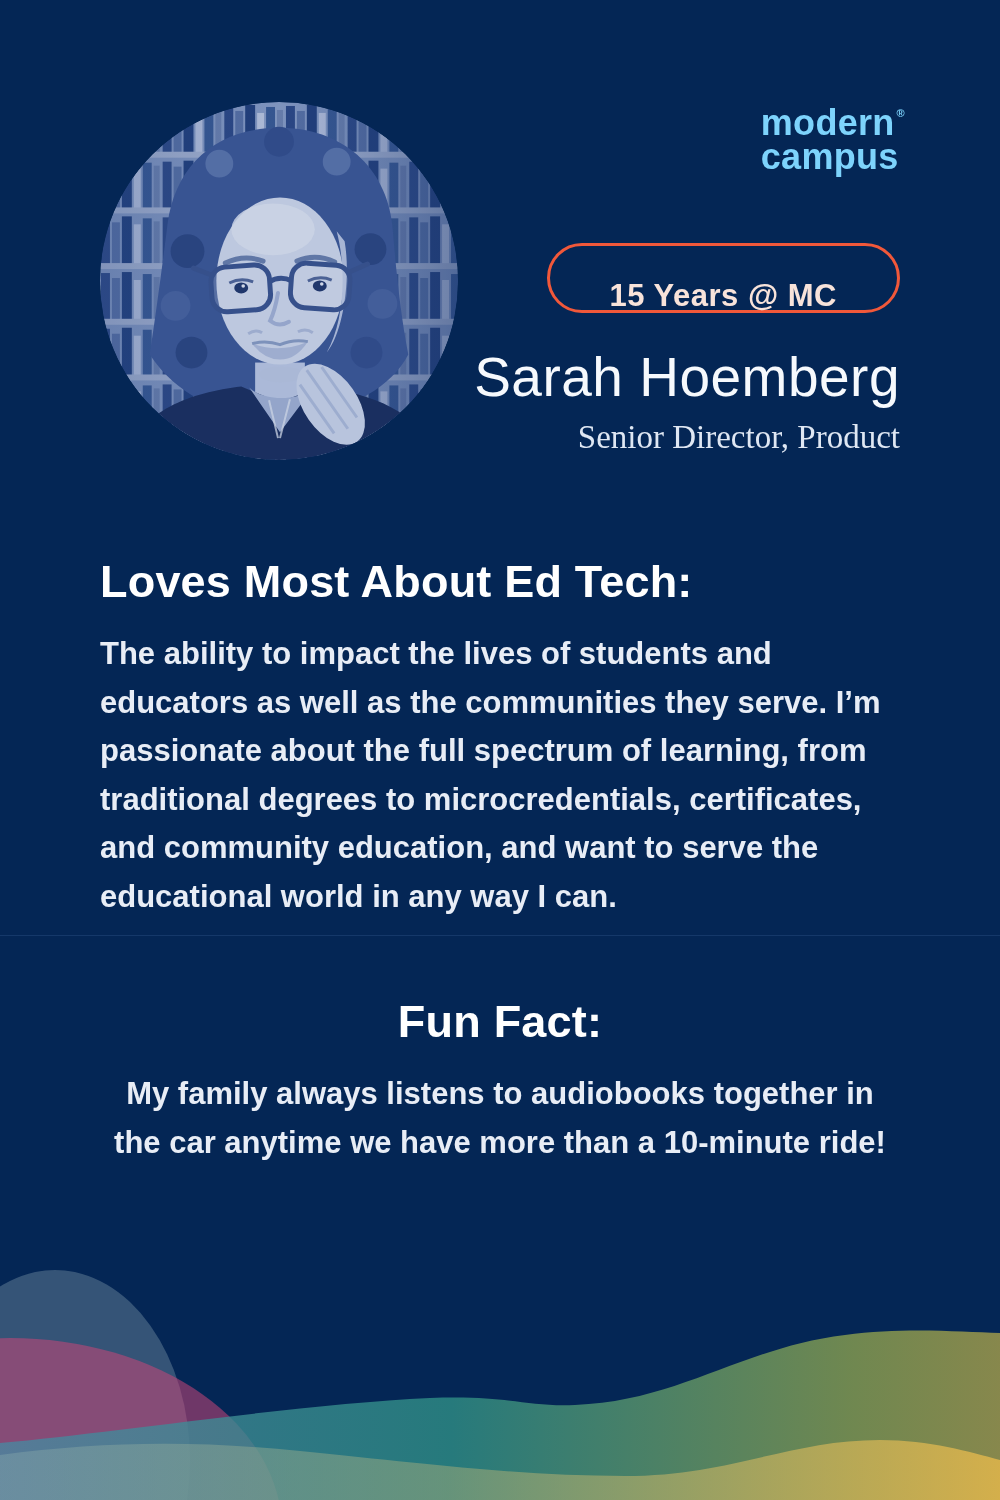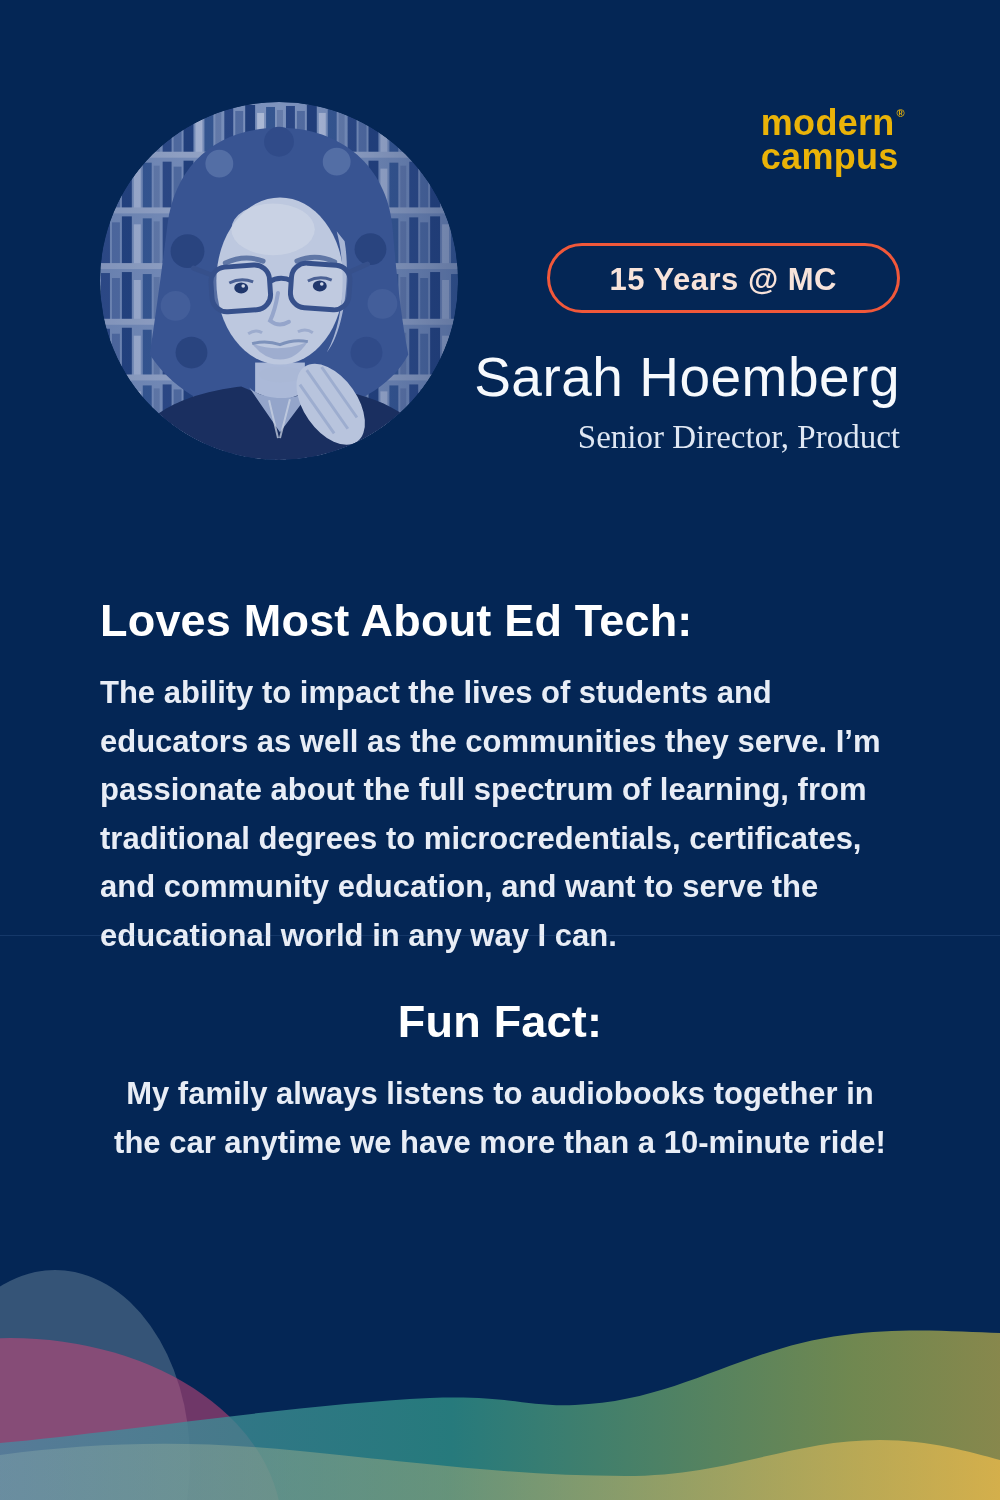--- a/index.html
+++ b/index.html
@@ -14,39 +14,39 @@
       radial-gradient(700px 420px at 82% 80%, rgba(35,105,185,.14), rgba(35,105,185,0) 65%),
       linear-gradient(180deg,#03224e 0%, #04265596 40%, #05295a 62%, #0a3061 100%),
       #04265s;
     background-color:#042655;
     color:#fff;
   }
   .seam{position:absolute;left:0;top:935px;width:100%;height:1px;background:rgba(130,170,225,.14);}
 
   
   .logo{position:absolute;top:96px;right:95px;text-align:left;font-weight:700;
-        font-size:36px;line-height:34px;letter-spacing:.3px;color:#eab308;}
+        font-size:36px;line-height:34px;letter-spacing:.3px;color:#7dd3fc;}
   .logo .reg{font-size:11px;vertical-align:18px;margin-left:2px;font-weight:700;}
 
   
   .photo{position:absolute;left:100px;top:102px;width:358px;height:358px;border-radius:50%;overflow:hidden;}
   .photo svg{display:block;width:100%;height:100%;}
 
   
   .id-col{position:absolute;right:100px;top:243px;display:flex;flex-direction:column;align-items:flex-end;}
-  .badge{display:inline-block;height:70px;line-height:68px;padding:0 60px;border:3px solid #F1583A;
+  .badge{display:inline-block;height:70px;line-height:68px;padding:16px 60px;border:3px solid #F1583A;
          border-radius:38px;font-size:31px;font-weight:700;letter-spacing:.5px;color:#F8E3DA;box-sizing:border-box;}
   .name{margin-top:32px;font-size:55px;font-weight:400;letter-spacing:.5px;color:#f6f9fd;}
   .title{margin-top:10px;font-size:33px;font-weight:400;color:#dfe7f3;font-family:Liberation Serif, serif;}
 
   
   .section{position:absolute;left:100px;width:800px;}
   .section .heading{font-size:45px;font-weight:700;letter-spacing:.2px;color:#ffffff;}
   .section .body{margin-top:22px;font-size:31px;line-height:48.5px;color:#e8edf6;font-weight:700;}
-  .sec-edtech{top:556px;margin-top:39px;}
+  .sec-edtech{top:556px;}
   .sec-funfact{top:996px;text-align:center;}
 
   
   .footer-waves{position:absolute;left:0;bottom:0;width:1000px;height:330px;}
   .footer-waves svg{display:block;width:100%;height:100%;}
 </style>
 </head>
 <body>
 
 <div class="page">

